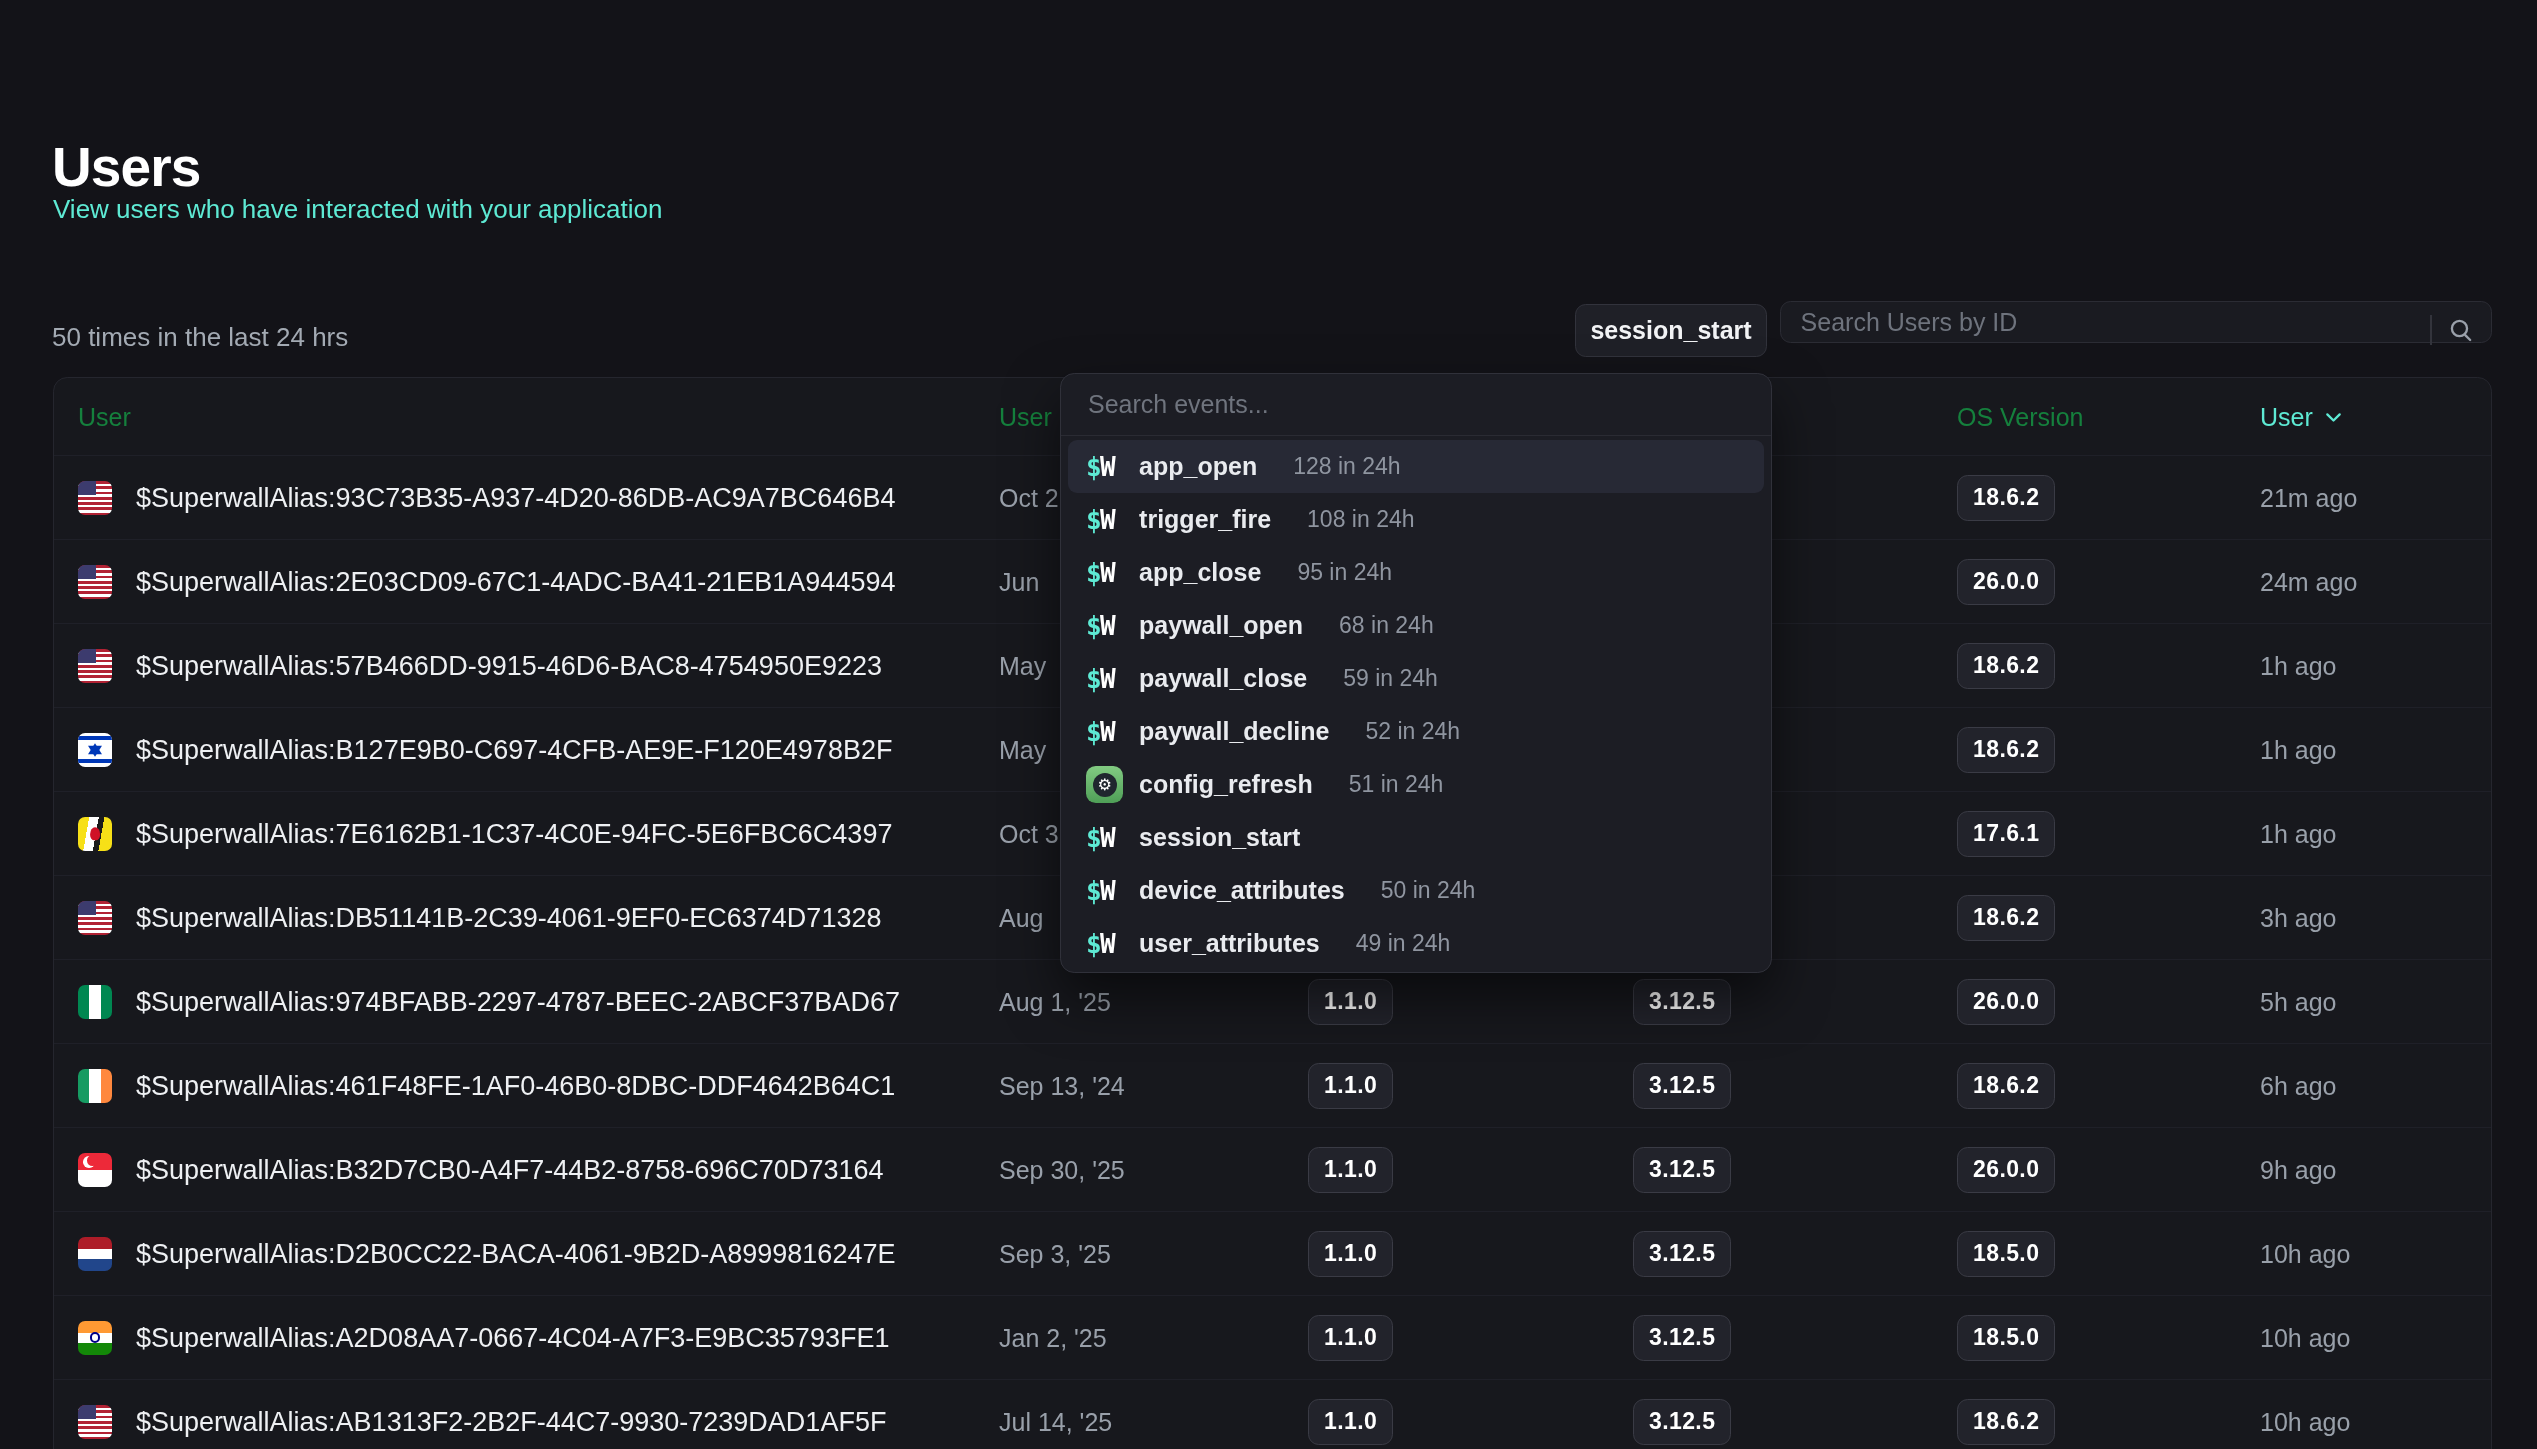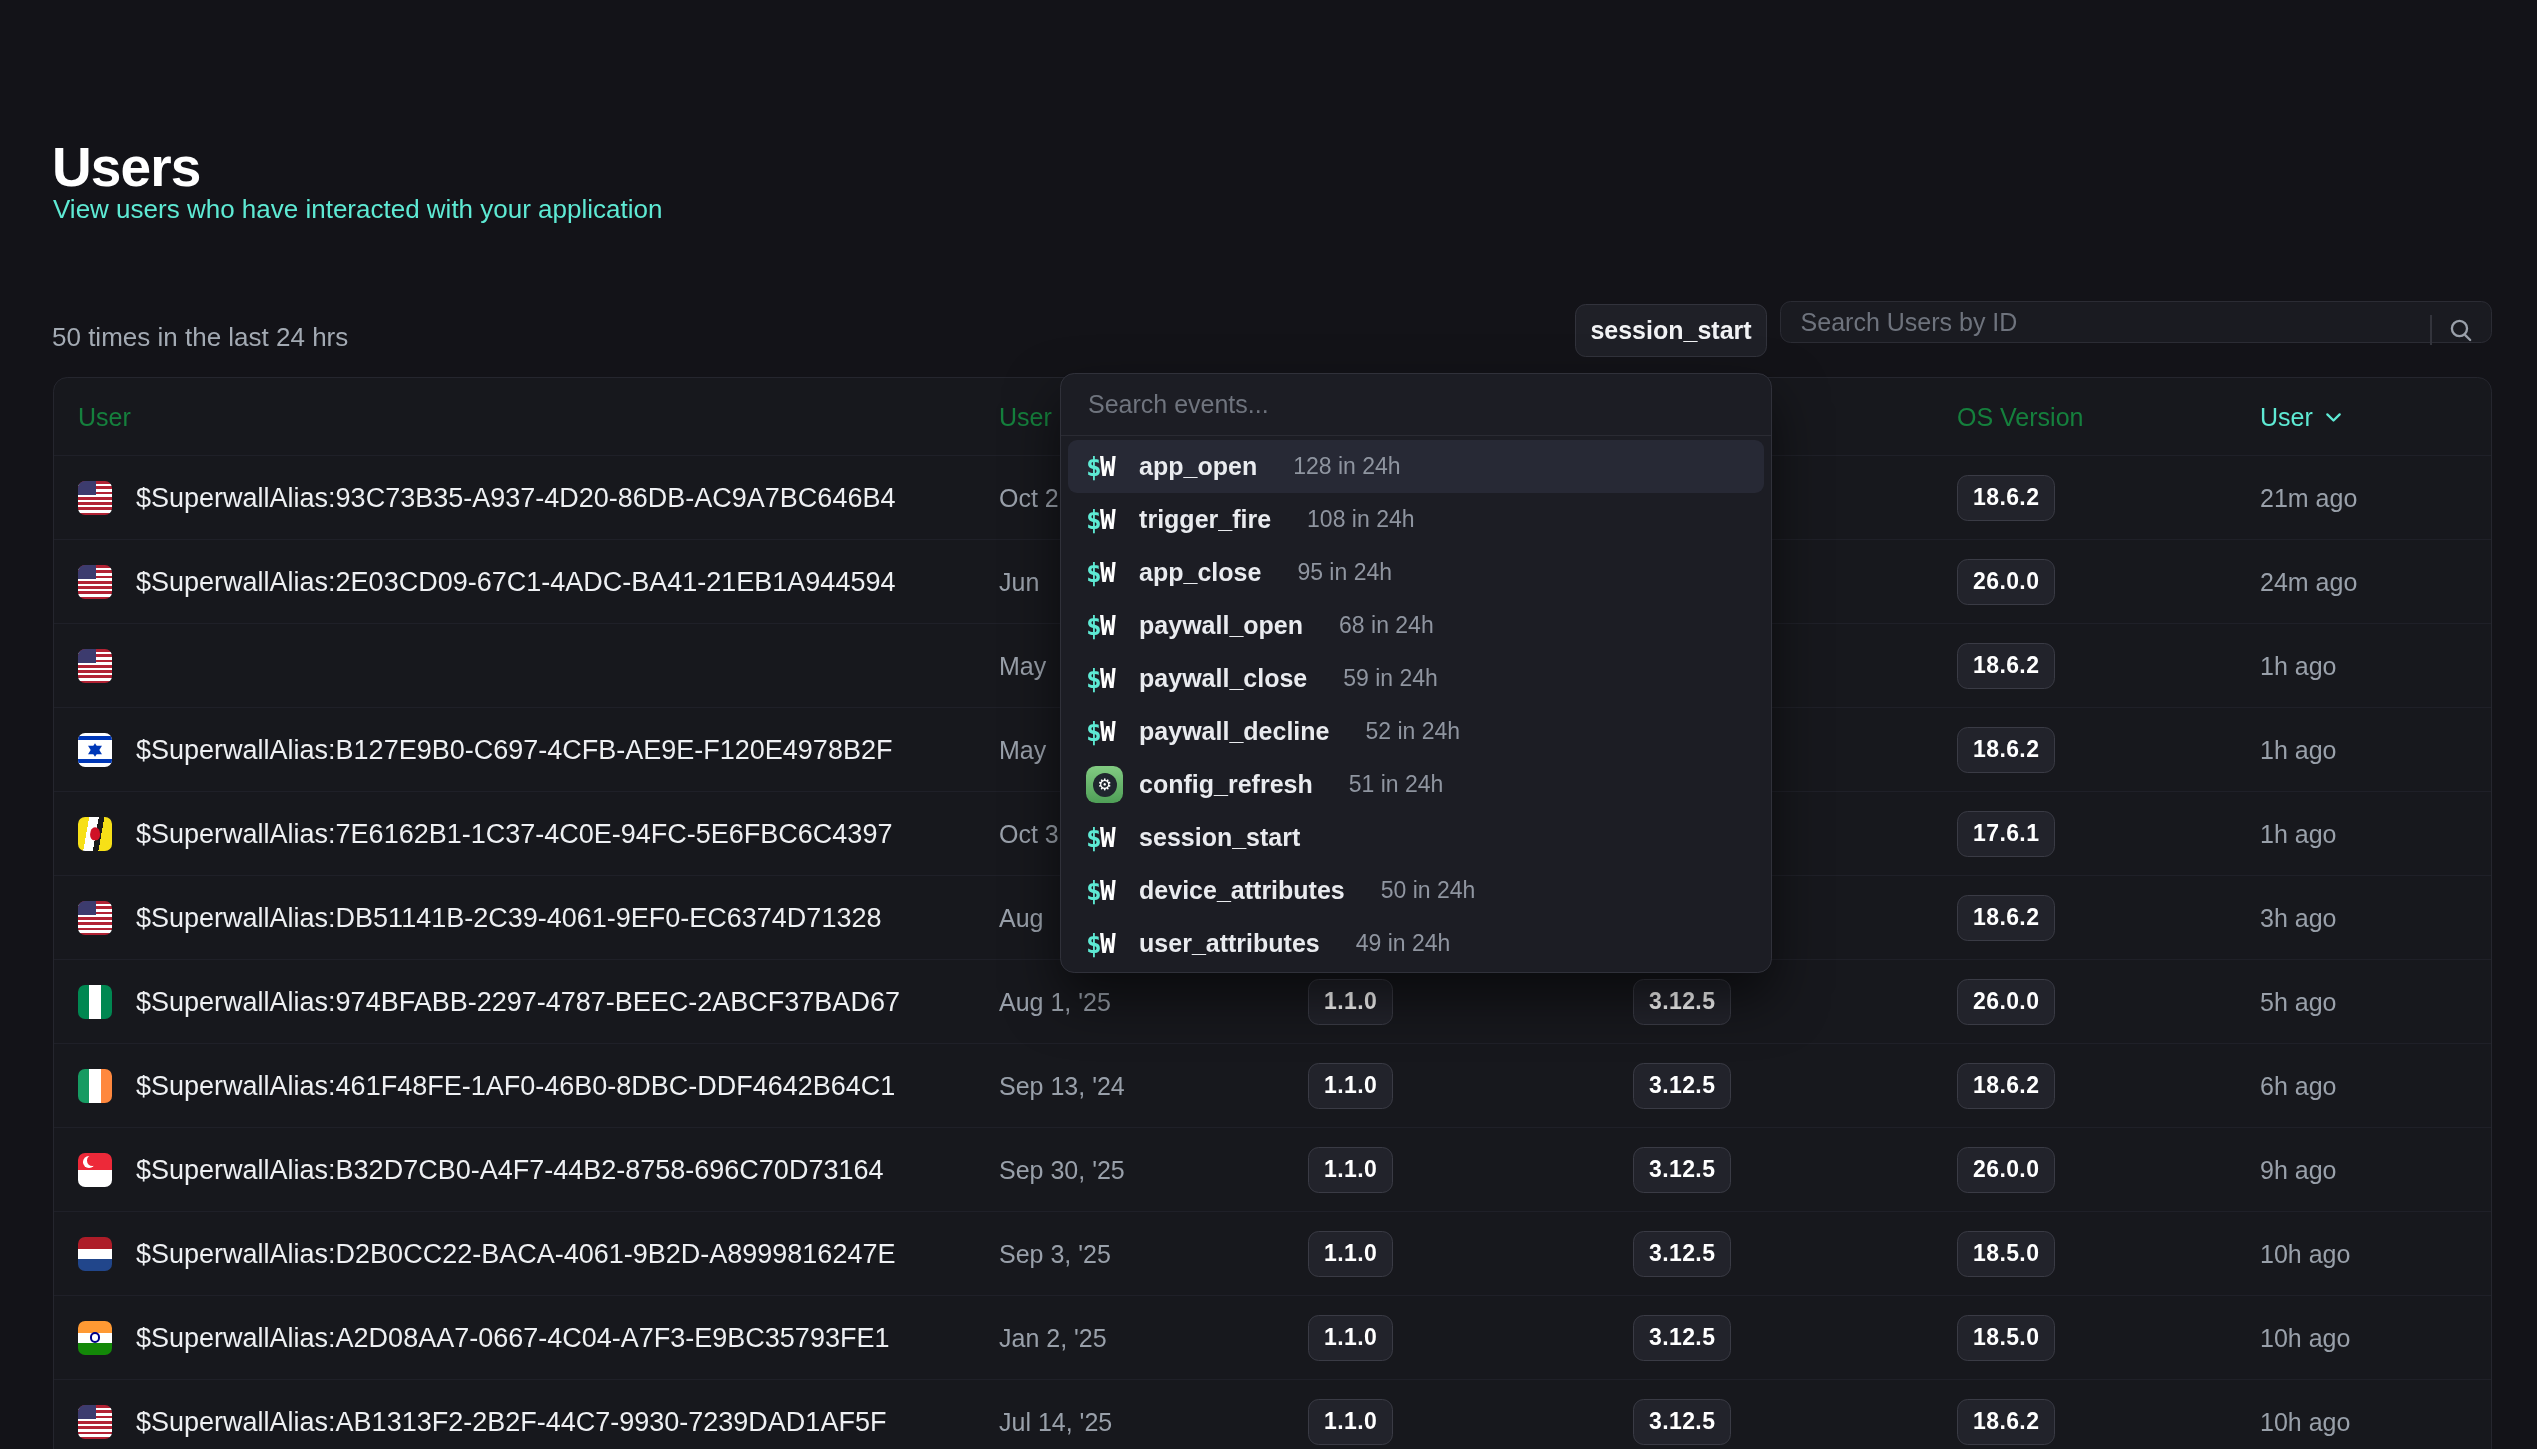--- a/index.html
+++ b/index.html
@@ -155,20 +155,21 @@
           </span>
           <span class="cell alias">$SuperwallAlias:2E03CD09-67C1-4ADC-BA41-21EB1A944594</span>
           <span class="cell since">Jun</span>
           <span class="badge os">26.0.0</span>
           <span class="cell when">24m ago</span>
         </div>
         <div class="row">
           <span class="flag flag-us">
             <i class="canton"></i>
           </span>
+          <span class="cell alias">$SuperwallAlias:57B466DD-9915-46D6-BAC8-4754950E9223</span>
           <span class="cell since">May</span>
           <span class="badge os">18.6.2</span>
           <span class="cell when">1h ago</span>
         </div>
         <div class="row">
           <span class="flag flag-il">
             <i class="bar-t"></i>
             <i class="bar-b"></i>
             <i class="tri-up"></i>
             <i class="tri-dn"></i>

